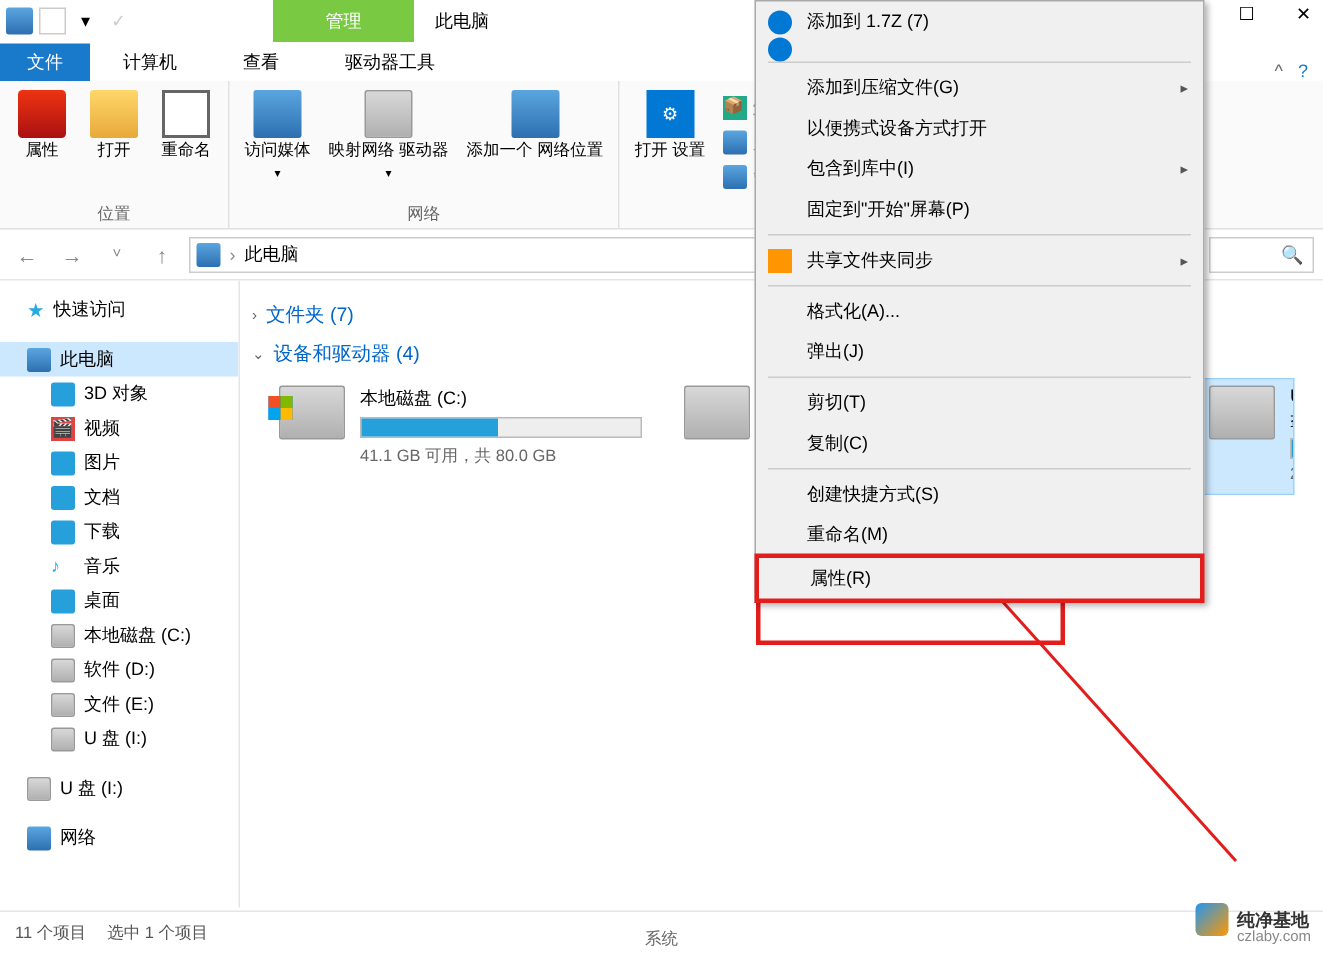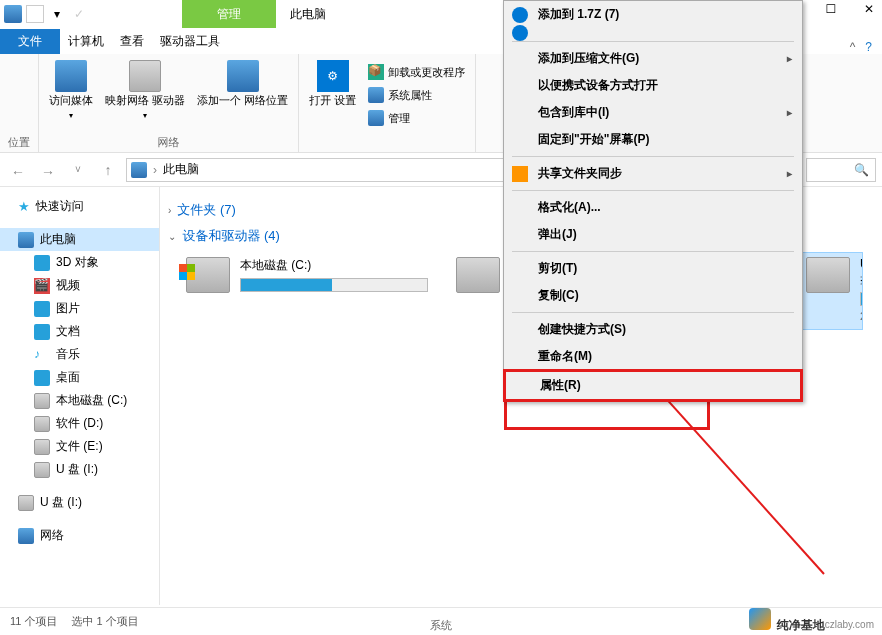--- a/index.html
+++ b/index.html
@@ -10,21 +10,21 @@
 .titlebar .qat { display:flex; gap:4px; align-items:center; padding-left:4px; }
 .titlebar .qat .qicon { width:18px; height:18px; display:flex; align-items:center; justify-content:center; }
 .titlebar .tab-contextual { position:absolute; left:182px; top:0; width:94px; height:28px; background:#7ac943; color:#fff; display:flex; align-items:center; justify-content:center; font-size:12px; }
 .titlebar .title { position:absolute; left:290px; top:6px; font-size:12px; }
 .titlebar .sysbtns { position:absolute; right:4px; top:2px; display:flex; gap:20px; }
 .titlebar .sysbtns span { width:18px; text-align:center; cursor:pointer; font-family:sans-serif; }
 
 
 .ribtabs { height:26px; display:flex; align-items:flex-end; }
 .ribtabs .ftab { background:#1979ca; color:#fff; padding:4px 18px; }
-.ribtabs .tab { padding:4px 8px; cursor:pointer;margin-top:12px; }
+.ribtabs .tab { padding:4px 22px; cursor:pointer;margin-top:12px; }
 .ribtabs .help { margin-left:auto; display:flex; align-items:center; gap:10px; padding-right:10px; }
 .ribtabs .help span { color:#666; cursor:pointer; }
 
 
 .ribbon { height:99px; border-bottom:1px solid #e1e1e1; display:flex; background:#fafafa; }
 .rgroup { border-right:1px solid #e1e1e1; padding:4px 8px 2px 8px; display:flex; flex-direction:column; }
 .rgroup .groupname { text-align:center; font-size:11px; color:#666; margin-top:auto; padding-top:2px; }
 .rrow { display:flex; gap:8px; }
 .rbtn { display:flex; flex-direction:column; align-items:center; gap:2px; cursor:pointer; min-width:40px; padding:2px; }
 .rbtn .ricon { width:32px; height:32px; display:flex; align-items:center; justify-content:center; }
@@ -57,38 +57,38 @@
 .drive .dicon { width:44px; height:36px; flex-shrink:0; }
 .drive .dinfo { flex:1; }
 .drive .dname { font-size:12px; margin-bottom:4px; }
 .drive .dbar { height:14px; border:1px solid #bbb; background:#eee; position:relative; margin-bottom:4px; }
 .drive .dfill { height:100%; background:#26a0da; }
 .drive .dtxt { font-size:11px; color:#666; }
 .drive.trunc { width:60px; overflow:hidden; }
 
 
 .ctxmenu { position:absolute; left:503px; top:0; width:300px; background:#f0f0f0; border:1px solid #aaa; box-shadow:2px 2px 4px rgba(0,0,0,.3); z-index:100; }
-.ctxitem { display:flex; align-items:center; padding:5px 10px 5px 34px; cursor:pointer; font-size:12px; position:relative;font-weight:bold; }
+.ctxitem { display:flex; align-items:center; padding:5px 10px 5px 34px; cursor:pointer; font-size:12px; position:relative; }
 .ctxitem .ctxicon { position:absolute; left:8px; width:16px; height:16px; }
 .ctxitem .arrow { margin-left:auto; font-size:10px; color:#555; }
 .ctxsep { height:1px; background:#ccc; margin:3px 8px; }
 .ctxhl { border:3px solid #e31c1c; margin:-1px; }
 .ctxhl .ctxitem { border:none;align-items:center; }
 
 
 .redbox { position:absolute; left:504px; top:350px; width:206px; height:80px; border:3px solid #e31c1c; pointer-events:none; z-index:50; }
 .redarrow { position:absolute; left:644px; top:374px; pointer-events:none; z-index:50; }
 
 
 .statusbar { position:absolute; bottom:0; left:0; right:0; height:28px; border-top:1px solid #e5e5e5; display:flex; align-items:center; padding:0 10px; font-size:11px; color:#555; gap:14px; }
 
 
 .watermark { position:absolute; right:8px; bottom:4px; display:flex; align-items:center; gap:6px; z-index:60; }
 .watermark .wlogo { width:22px; height:22px; }
-.watermark .wtxt { display:flex; line-height:12px;margin-top:12px; }
+.watermark .wtxt { display:flex; flex-direction:column; line-height:12px;margin-top:12px; }
 .watermark .wtxt .w1 { font-size:12px; font-weight:bold; color:#333; }
 .watermark .wtxt .w2 { font-size:10px; color:#888; }
 
 
 .ic-folder { background:linear-gradient(#ffd76a,#e8a93a); border-radius:2px; }
 .ic-monitor { background:linear-gradient(#5aa6e0,#2d6fb0); border-radius:2px; }
 .ic-drive { background:linear-gradient(#d8d8d8,#b0b0b0); border:1px solid #999; border-radius:2px; }
 .ic-star { color:#29abe2; font-size:13px; }
 .ic-blue { background:#26a0da; border-radius:2px; }
 </style>
@@ -117,20 +117,34 @@
   <div class="tab">查看</div>
   <div class="tab">驱动器工具</div>
   <div class="help">
     <span>^</span>
     <span style="color:#1979ca">?</span>
   </div>
 </div>
 
 <div class="ribbon">
   <div class="rgroup">
+    <div class="rrow">
+      <div class="rbtn">
+          <div class="ricon" style="background:linear-gradient(#e31,#a11);border-radius:3px"></div>
+          <span>属性</span>
+        </div>
+      <div class="rbtn">
+          <div class="ricon ic-folder"></div>
+          <span>打开</span>
+        </div>
+      <div class="rbtn">
+          <div class="ricon" style="border:2px solid #666;background:#fff"></div>
+          <span>重命名</span>
+        </div>
+    </div>
     <div class="groupname">位置</div>
   </div>
   <div class="rgroup">
     <div class="rrow">
       <div class="rbtn">
           <div class="ricon ic-monitor"></div>
           <span>访问媒体</span>
           <span style="font-size:8px">▾</span>
         </div>
       <div class="rbtn">
@@ -205,20 +219,24 @@
         <div class="sbicon" style="background:#d44">🎬</div>
         <span>视频</span>
       </div>
     <div class="sbitem indent">
         <div class="sbicon ic-blue"></div>
         <span>图片</span>
       </div>
     <div class="sbitem indent">
         <div class="sbicon ic-blue"></div>
         <span>文档</span>
+      </div>
+    <div class="sbitem indent">
+        <div class="sbicon ic-blue"></div>
+        <span>下载</span>
       </div>
     <div class="sbitem indent">
         <div class="sbicon" style="color:#29abe2">♪</div>
         <span>音乐</span>
       </div>
     <div class="sbitem indent">
         <div class="sbicon ic-blue"></div>
         <span>桌面</span>
       </div>
     <div class="sbitem indent">
@@ -266,20 +284,21 @@
               <div style="background:#7fba00"></div>
               <div style="background:#00a4ef"></div>
               <div style="background:#ffb900"></div>
             </div>
           </div>
         <div class="dinfo">
             <div class="dname">本地磁盘 (C:)</div>
             <div class="dbar">
               <div class="dfill" style="width:49%"></div>
             </div>
+            <div class="dtxt">41.1 GB 可用，共 80.0 GB</div>
           </div>
       </div>
       <div class="drive trunc">
         <div class="dicon ic-drive"></div>
         <div class="dinfo">
             <div class="dname">软件</div>
             <div class="dbar">
               <div class="dfill" style="width:10%"></div>
             </div>
             <div class="dtxt">141</div>

